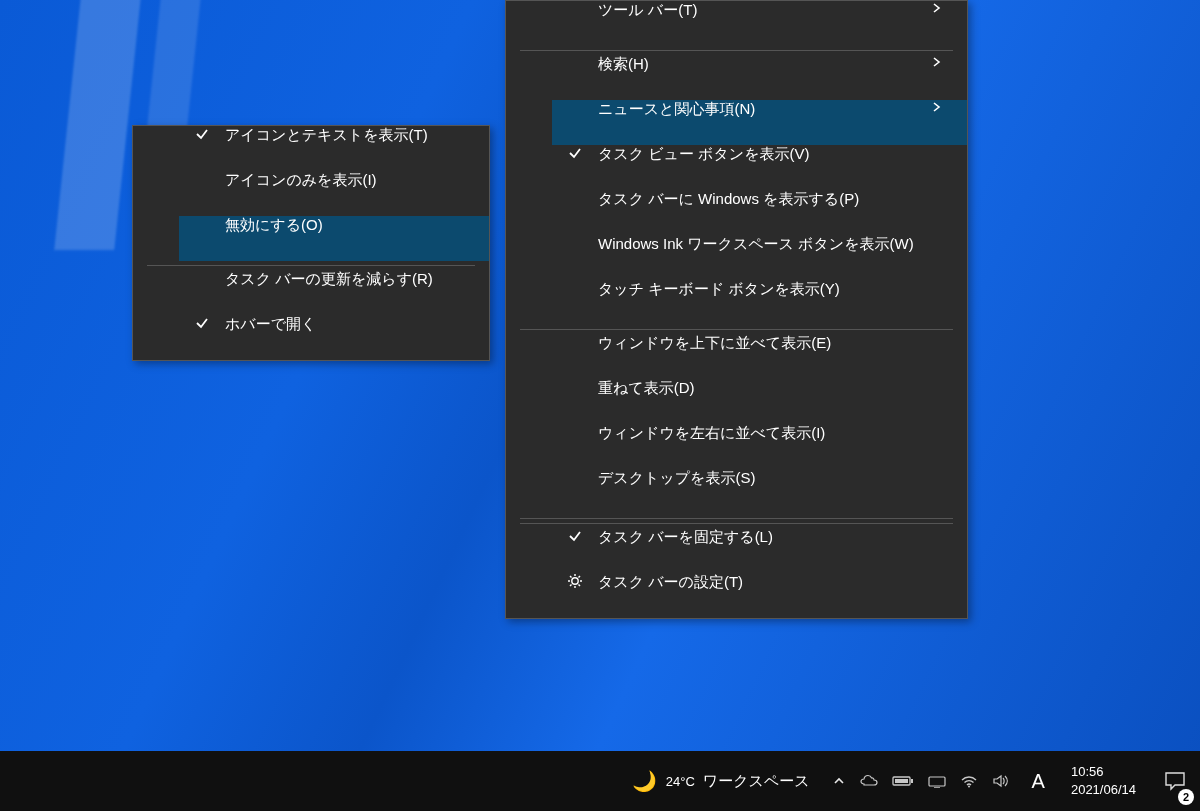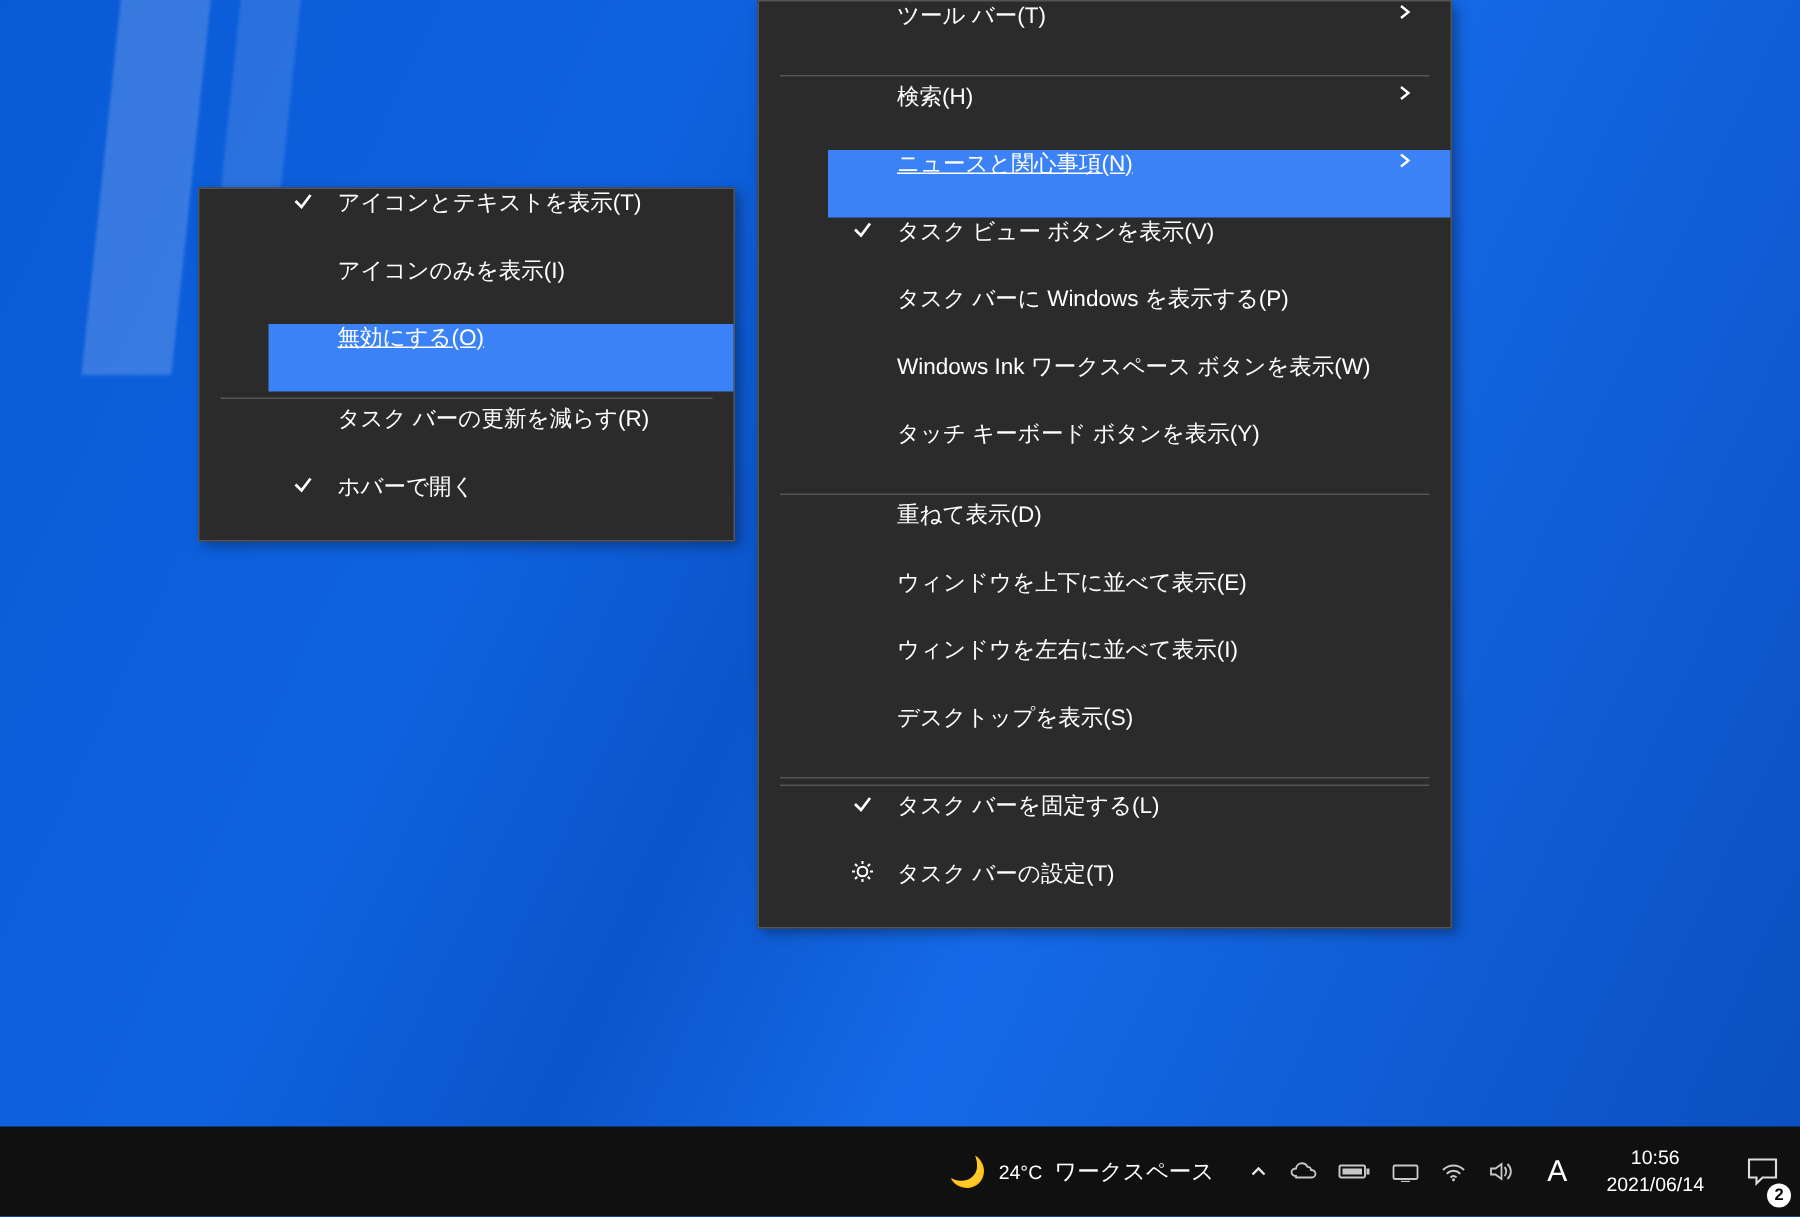--- a/index.html
+++ b/index.html
@@ -46,22 +46,21 @@
   .menu .item {
     display: flex;
     align-items: flex-start;
     height: 45px;
     padding: 0 16px 0 0;
     cursor: default;
     white-space: nowrap;
     margin-left: 46px;
   }
   .menu .item.hover {
-    background: #3b82f6;
-    text-decoration: underline;
+    background: #0c4a6e;
   }
   .menu .icon-slot {
     width: 46px;
     display: flex;
     justify-content: center;
     align-items: center;
   }
   .menu .label { flex: 1; }
   .menu .arrow-slot {
     width: 30px;
@@ -116,21 +115,20 @@
     height: 100%;
     color: #e8e8e8;
   }
   .taskbar .tray svg, .taskbar .tray .glyph { opacity: 0.9; }
   .taskbar .ime {
     padding: 0 12px;
     font-size: 20px;
     font-family: "Segoe UI", sans-serif;
   }
   .taskbar .clock {
-    text-align: center;
     padding: 0 14px;
     font-size: 13px;
     line-height: 1.35;
   }
   .taskbar .action-center {
     position: relative;
     padding: 0 14px;
     height: 100%;
     display: flex;
     align-items: center;
@@ -211,26 +209,26 @@
       <div class="arrow-slot"></div>
     </div>
     <div class="item">
       <div class="icon-slot"></div>
       <div class="label">タッチ キーボード ボタンを表示(Y)</div>
       <div class="arrow-slot"></div>
     </div>
     <div class="sep"></div>
     <div class="item">
       <div class="icon-slot"></div>
+      <div class="label">ウィンドウを上下に並べて表示(E)</div>
+      <div class="arrow-slot"></div>
+    </div>
+    <div class="item">
+      <div class="icon-slot"></div>
       <div class="label">重ねて表示(D)</div>
-      <div class="arrow-slot"></div>
-    </div>
-    <div class="item">
-      <div class="icon-slot"></div>
-      <div class="label">ウィンドウを上下に並べて表示(E)</div>
       <div class="arrow-slot"></div>
     </div>
     <div class="item">
       <div class="icon-slot"></div>
       <div class="label">ウィンドウを左右に並べて表示(I)</div>
       <div class="arrow-slot"></div>
     </div>
     <div class="item">
       <div class="icon-slot"></div>
       <div class="label">デスクトップを表示(S)</div>

